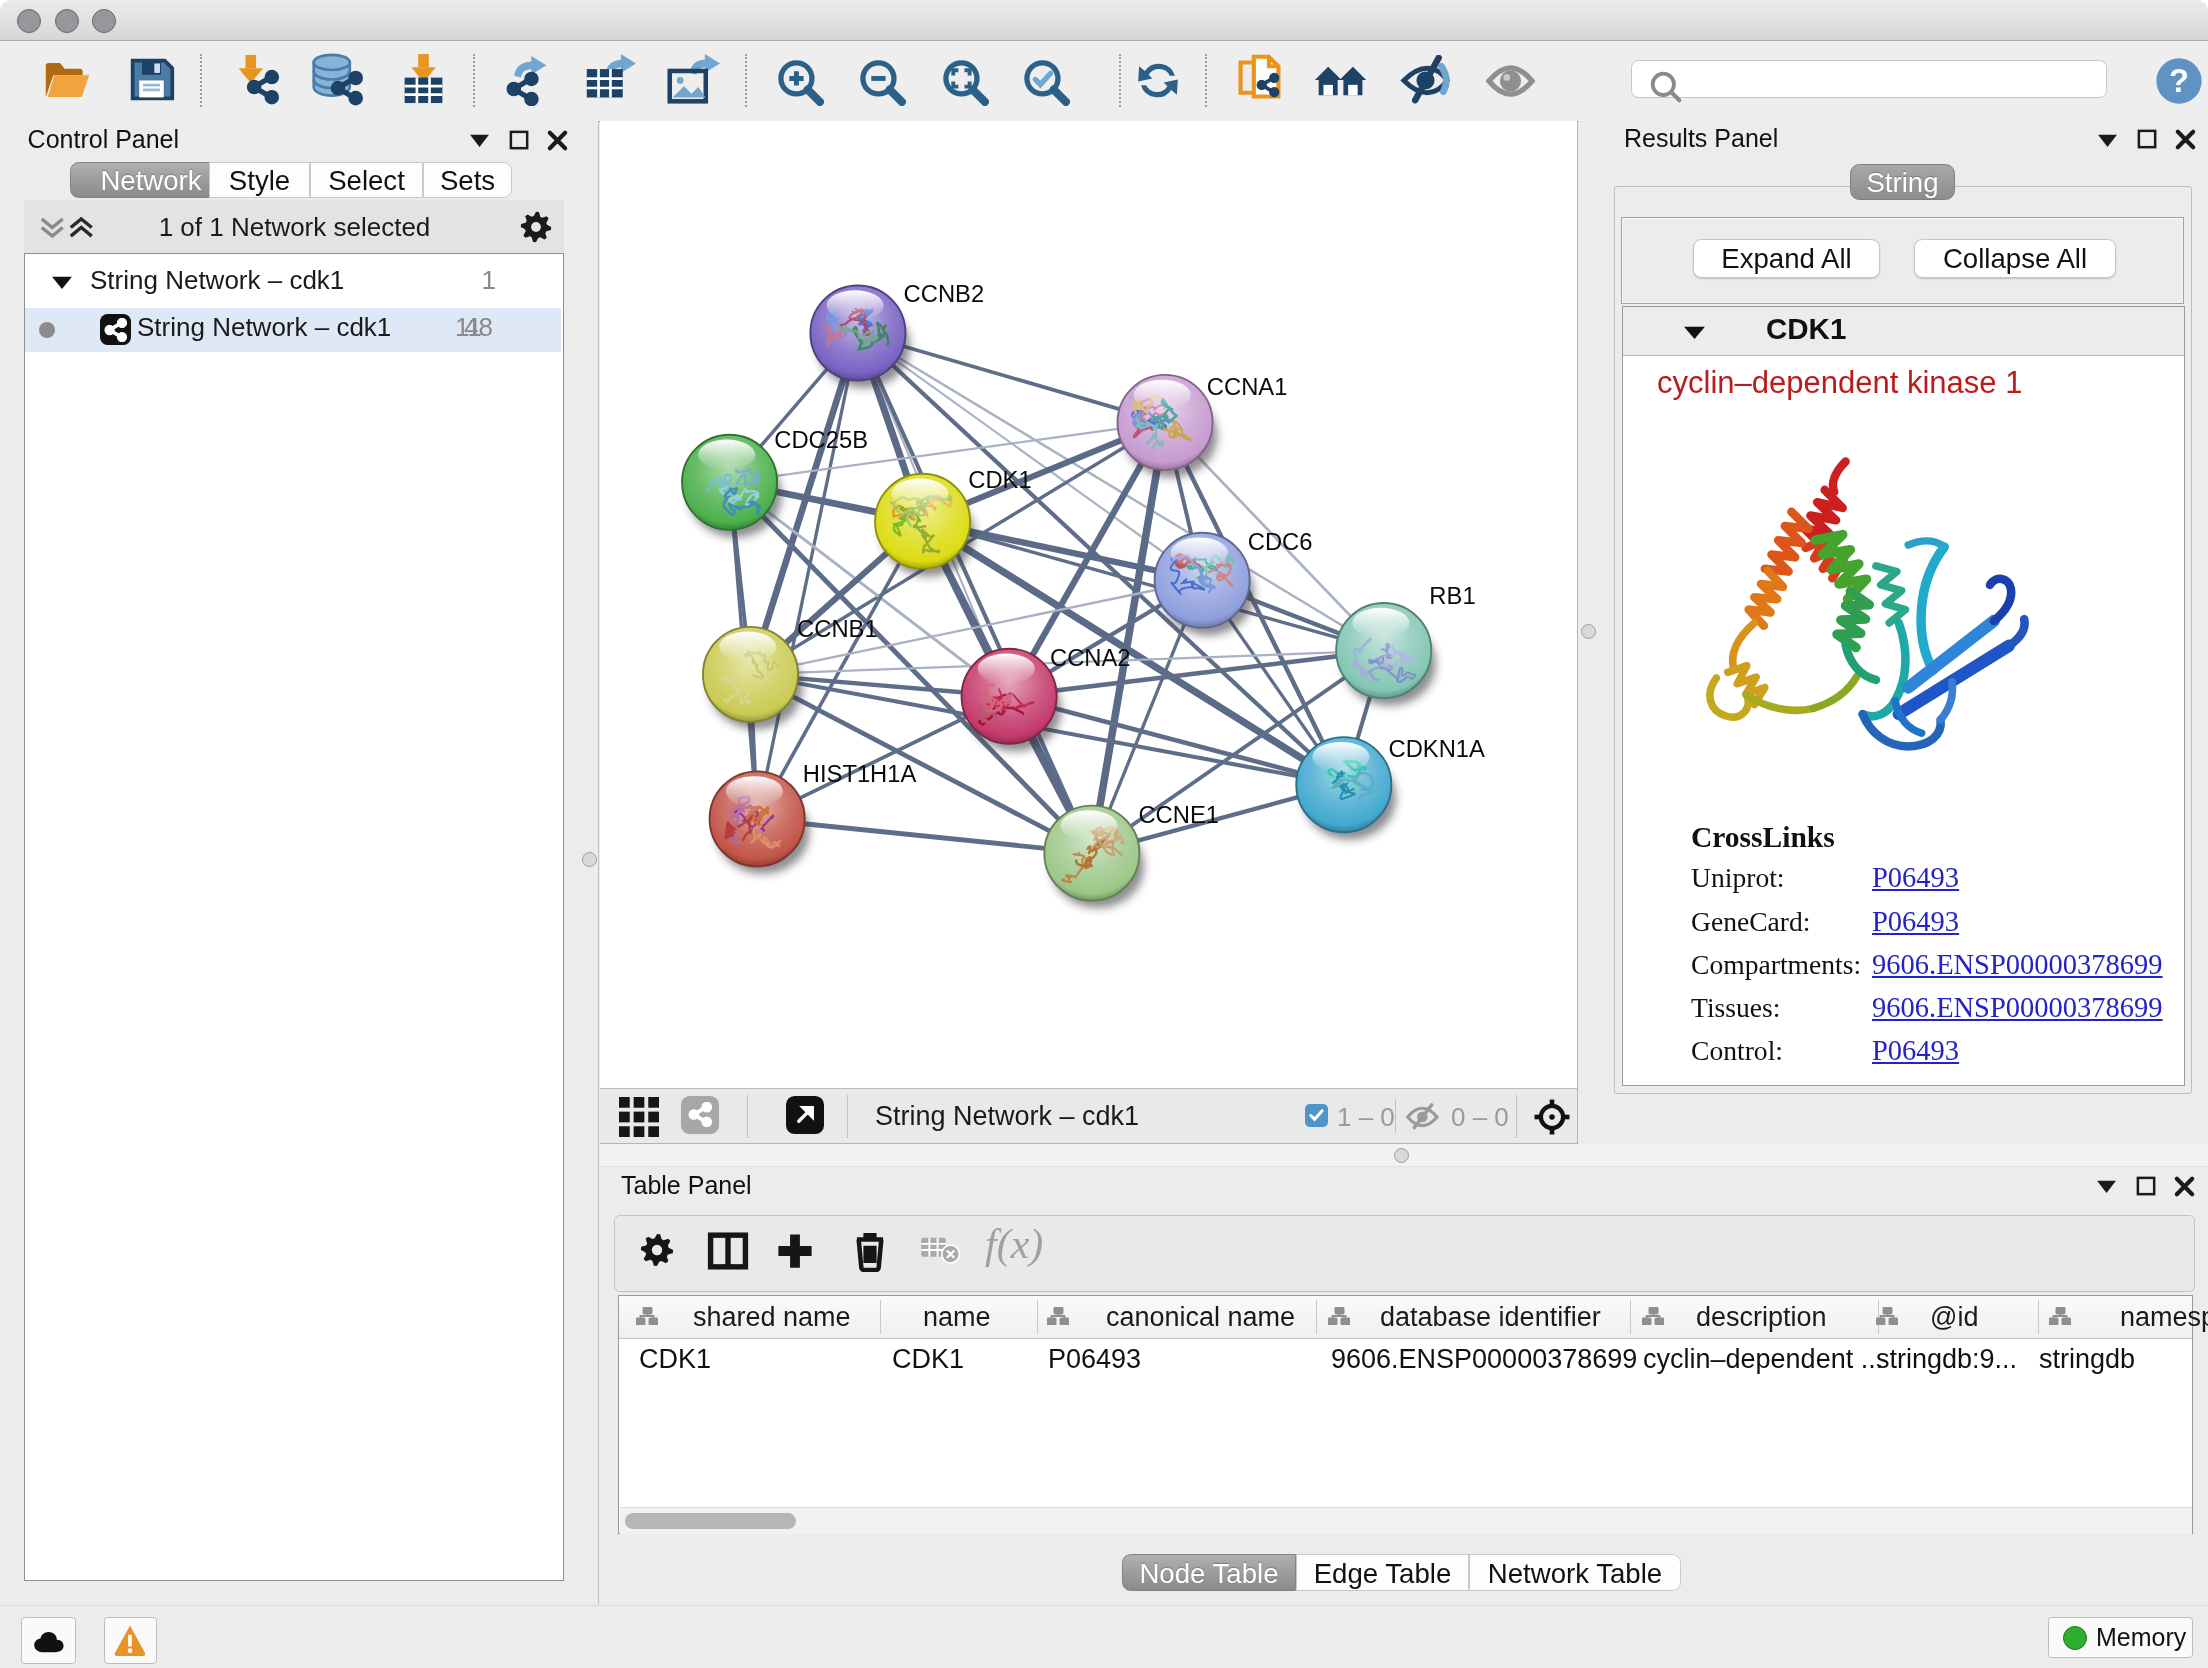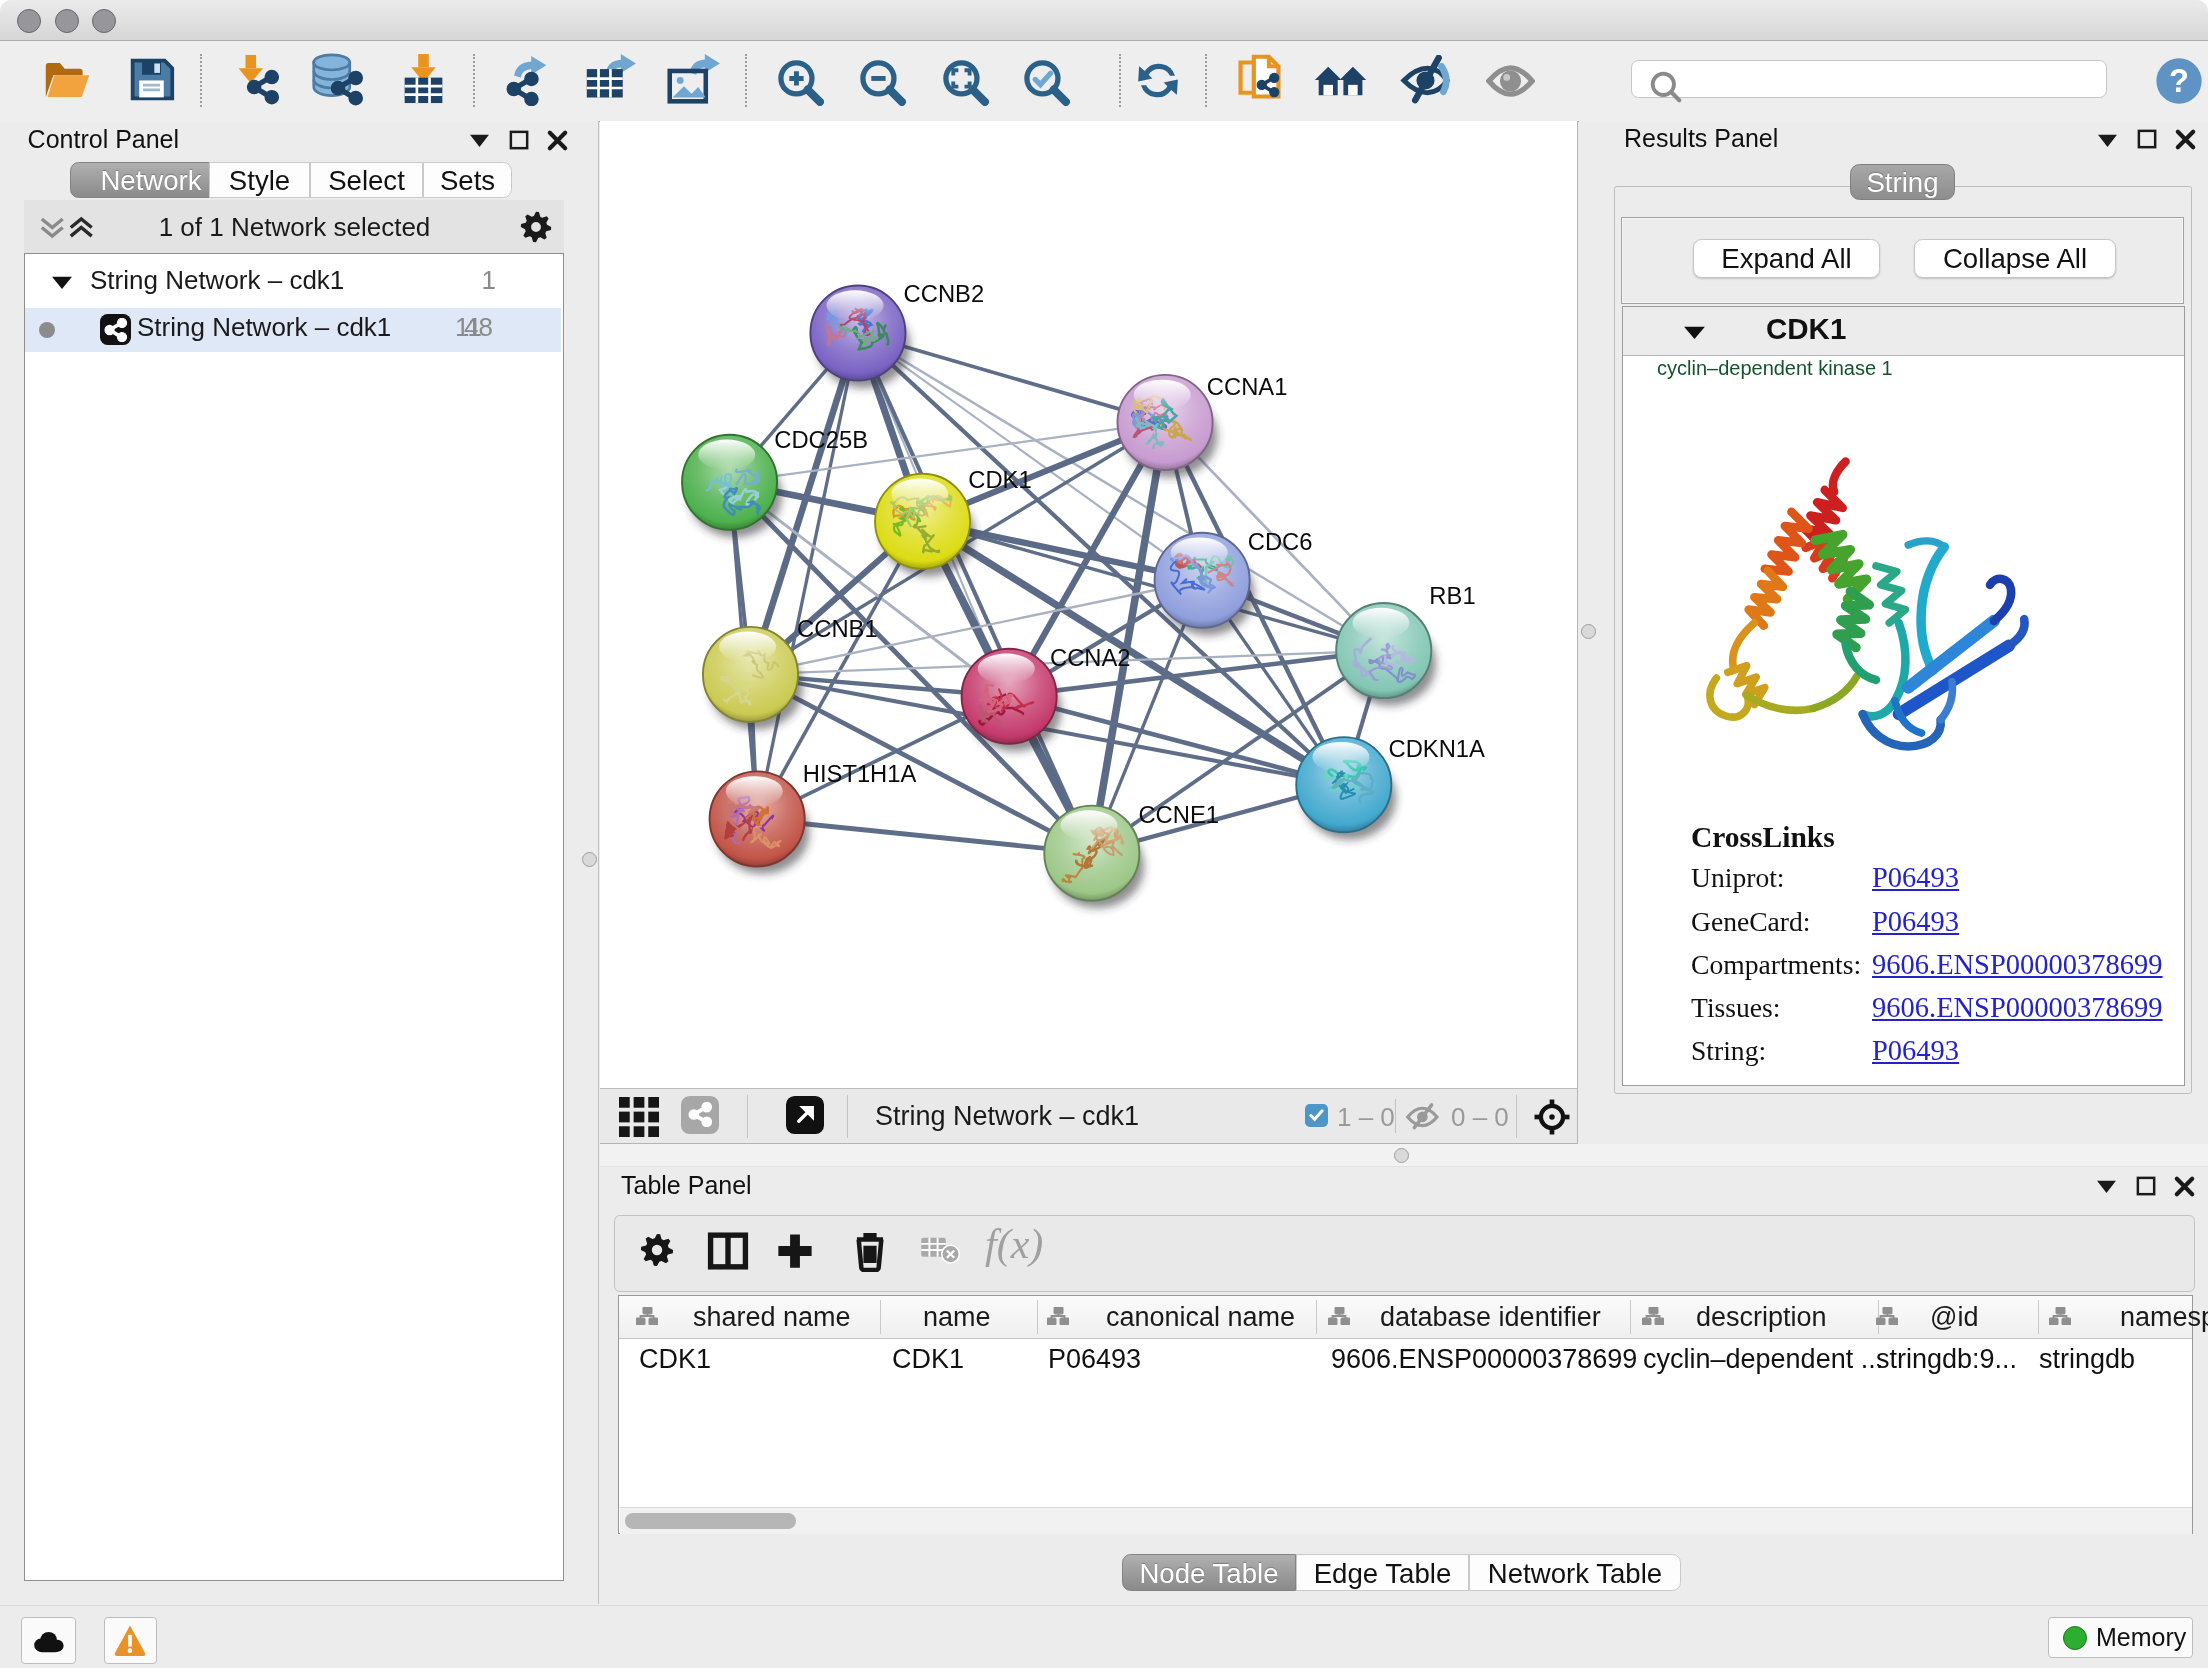--- a/index.html
+++ b/index.html
@@ -617,21 +617,21 @@
 <div id="stringtab" class="abs">String</div>
 <div id="bbox" class="abs"></div>
 <div class="aqbtn" style="left:114px;top:118px;width:185px">Expand All</div>
 <div class="aqbtn" style="left:335px;top:118px;width:200px">Collapse All</div>
 <div id="cdkbox" class="abs">
 <div id="cdkhead" class="abs"></div>
 <svg class="abs" style="left:59px;top:17px" width="25" height="17" viewBox="0 0 26 18">
           <path d="M2,3 h22 l-11,13 z" fill="#111"></path>
         </svg>
 <div class="abs" style="left:143px;top:4.8px;font-size:29.5px;font-weight:bold;color:#111">CDK1</div>
-<div class="abs" style="left:34px;top:50px;font-size:20px;color:#14532d">cyclin–dependent kinase 1</div>
+<div class="abs" style="left:34px;top:58px;font-size:31px;color:#b91c1c">cyclin–dependent kinase 1</div>
 <svg class="abs" style="left:36px;top:143px" width="376" height="323" viewBox="0 0 395 340">
           <path d="M196,12 C186,22 180,34 184,44" fill="none" stroke="#cc2020" stroke-width="9" stroke-linecap="round"></path>
           <path d="M174,42 L193,61 L166,55 L186,74 L159,69 L179,88 L152,82 L171,101" fill="none" stroke="#cc2020" stroke-width="9" stroke-linejoin="round" stroke-linecap="round"></path>
           <path d="M154,103 L175,94 L163,114 L184,105 L172,125 L194,115 L182,135" fill="none" stroke="#d83c1c" stroke-width="9" stroke-linejoin="round" stroke-linecap="round"></path>
           <path d="M139,65 L157,83 L132,80 L150,98 L125,95 L143,113 L118,110 L136,128 L111,125" fill="none" stroke="#dd5518" stroke-width="9" stroke-linejoin="round" stroke-linecap="round"></path>
           <path d="M114,127 L130,144 L107,141 L124,157 L100,155 L117,171 L94,168 L110,185" fill="none" stroke="#e07818" stroke-width="9" stroke-linejoin="round" stroke-linecap="round"></path>
           <path d="M100,182 C84,196 74,212 78,230" fill="none" stroke="#d9921b" stroke-width="8" stroke-linecap="round"></path>
           <path d="M72,234 L92,227 L82,246 L102,239 L91,257 L111,250 L100,268" fill="none" stroke="#cfa01d" stroke-width="8" stroke-linejoin="round" stroke-linecap="round"></path>
           <path d="M60,240 C48,256 52,274 70,280 C86,285 98,272 92,258" fill="none" stroke="#c4a81e" stroke-width="8" stroke-linecap="round"></path>
           <path d="M92,258 C110,270 136,278 162,272" fill="none" stroke="#a8aa20" stroke-width="8" stroke-linecap="round"></path>
@@ -653,21 +653,21 @@
         </svg>
 <div class="abs" style="left:68px;top:514px;font-size:29.5px;font-weight:bold;font-family:'Liberation Serif',serif;color:#111">CrossLinks</div>
 <div class="xlrow" style="top:555px">Uniprot:</div>
 <div class="xlv" style="top:555px">P06493</div>
 <div class="xlrow" style="top:599px">GeneCard:</div>
 <div class="xlv" style="top:599px">P06493</div>
 <div class="xlrow" style="top:642px">Compartments:</div>
 <div class="xlv" style="top:642px">9606.ENSP00000378699</div>
 <div class="xlrow" style="top:685px">Tissues:</div>
 <div class="xlv" style="top:685px">9606.ENSP00000378699</div>
-<div class="xlrow" style="top:728px">String:</div>
+<div class="xlrow" style="top:728px">Control:</div>
 <div class="xlv" style="top:728px">P06493</div>
 </div>
 </div>
 <div id="tpanel" class="abs">
 <div class="abs ptitle" style="left:21px;top:3.8px">Table Panel</div>
 <svg class="abs" style="left:1495px;top:11.4px" width="23" height="17" viewBox="0 0 24 18">
         <path d="M2,3 h20 l-10,13 z" fill="#1a1a1a"></path>
       </svg>
       <svg class="abs" style="left:1535px;top:7.6px" width="23" height="23" viewBox="0 0 24 24">
         <rect x="3" y="3" width="17" height="17" fill="none" stroke="#1a1a1a" stroke-width="2.6"></rect>

